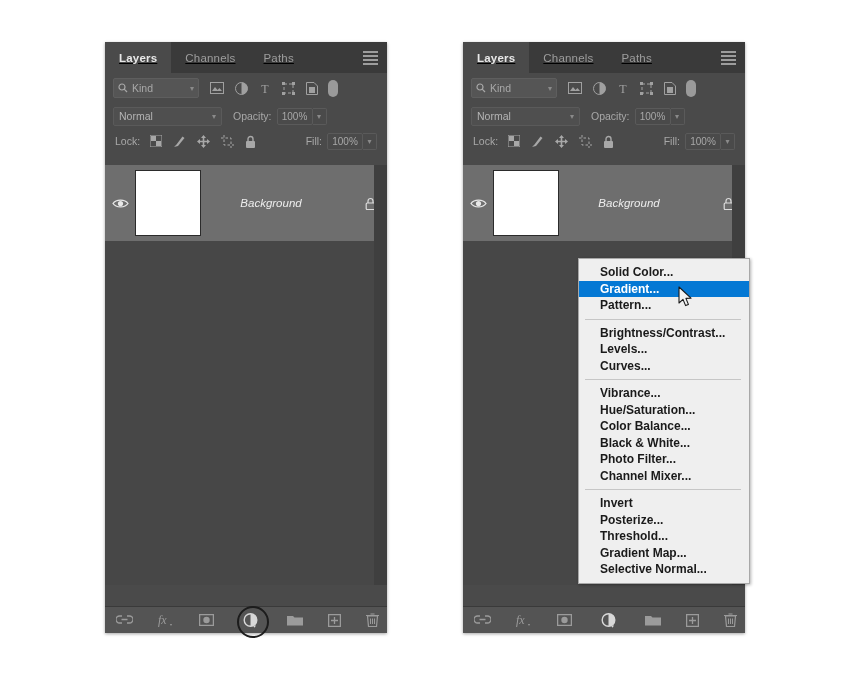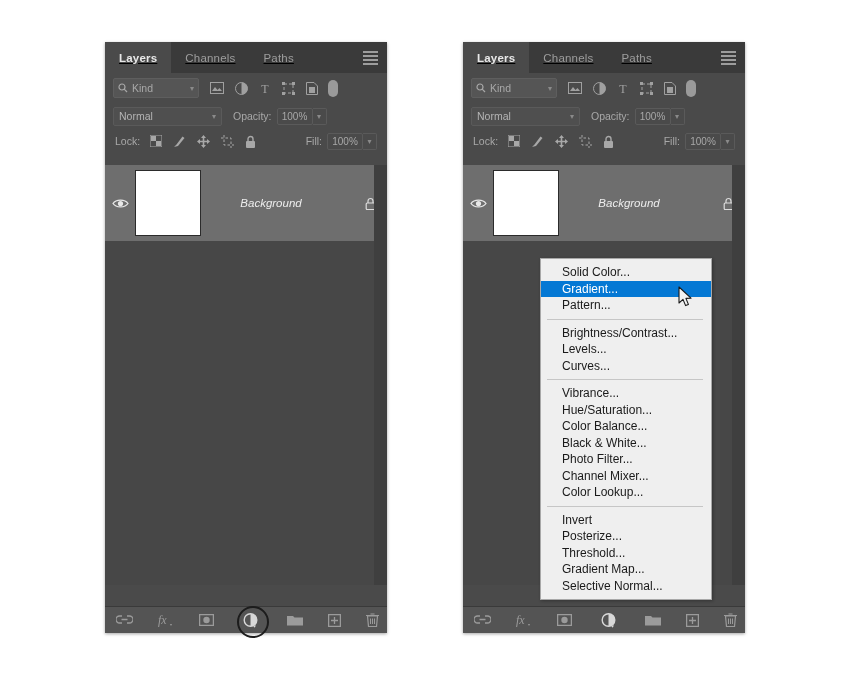--- a/index.html
+++ b/index.html
@@ -522,36 +522,35 @@
     <span class="bicon">
         <svg width="13" height="14" viewBox="0 0 13 14">
           <path d="M1.5 3 H11.5 L10.5 13.5 H2.5 Z" fill="none" stroke="#9b9b9b" stroke-width="1.2"></path>
           <path d="M0 2.5 H13 M4.5 1 H8.5" stroke="#9b9b9b" stroke-width="1.2"></path>
           <path d="M4.5 5.5 V11 M6.5 5.5 V11 M8.5 5.5 V11" stroke="#9b9b9b" stroke-width="1"></path>
         </svg>
       </span>
   </div>
 </div>
 
-<div class="menu" id="adj-menu" style="left:540px;top:258px;width:172px;">
+<div class="menu" id="adj-menu" style="left:578px;top:258px;width:172px;font-weight:bold;">
     <div class="mitem">Solid Color...</div>
     <div class="mitem sel">Gradient...</div>
     <div class="mitem">Pattern...</div>
     <div class="msep"></div>
     <div class="mitem">Brightness/Contrast...</div>
     <div class="mitem">Levels...</div>
     <div class="mitem">Curves...</div>
     <div class="msep"></div>
     <div class="mitem">Vibrance...</div>
     <div class="mitem">Hue/Saturation...</div>
     <div class="mitem">Color Balance...</div>
     <div class="mitem">Black &amp; White...</div>
     <div class="mitem">Photo Filter...</div>
     <div class="mitem">Channel Mixer...</div>
-    <div class="mitem">Color Lookup...</div>
     <div class="msep"></div>
     <div class="mitem">Invert</div>
     <div class="mitem">Posterize...</div>
     <div class="mitem">Threshold...</div>
     <div class="mitem">Gradient Map...</div>
     <div class="mitem">Selective Normal...</div>
   </div>
 
 <div class="cursor" id="mouse-cursor" style="left: 678px; top: 286px;">
   <svg width="16" height="22" viewBox="0 0 16 22">

